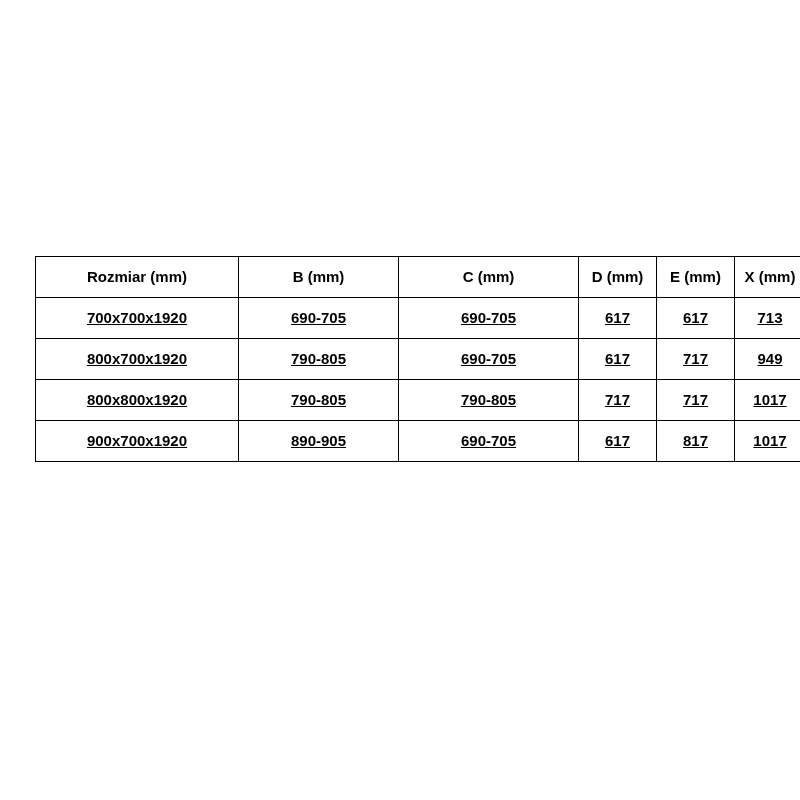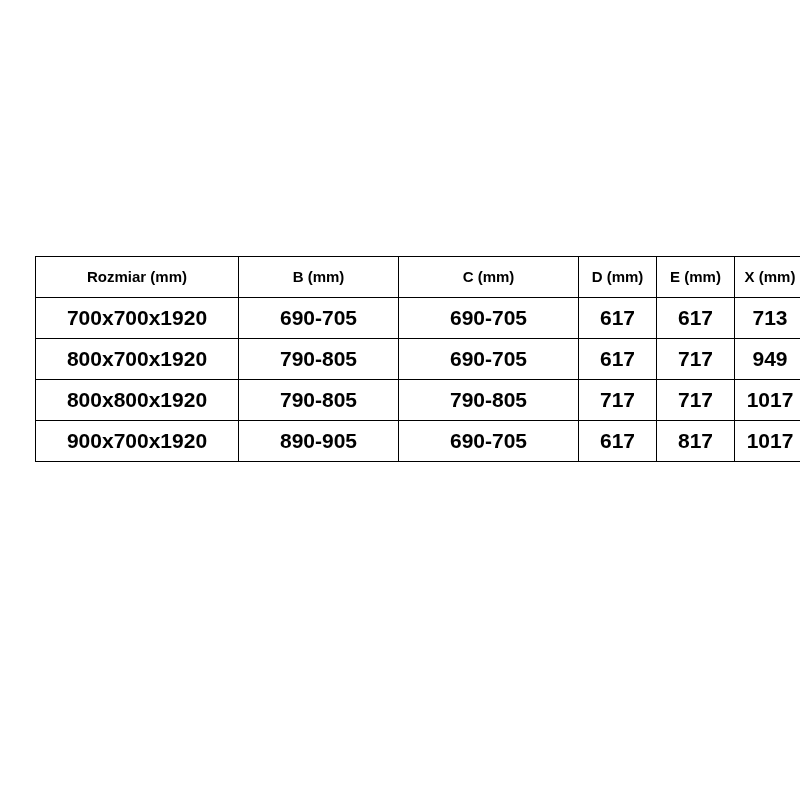--- a/index.html
+++ b/index.html
@@ -40,21 +40,22 @@
     color: #000000;
     padding: 0;
     height: 40px;
     line-height: 40px;
     white-space: nowrap;
   }
   table.dim-table thead th {
     font-size: 15px;
   }
   table.dim-table tbody td {
-    font-size: 21px;
+    font-size: 15px;
+    text-decoration: underline;
   }
   
   col.c0 { width: 203px; }
   col.c1 { width: 160px; }
   col.c2 { width: 180px; }
   col.c3 { width: 78px; }
   col.c4 { width: 78px; }
   col.c5 { width: 71px; }
 </style>
 </head>

